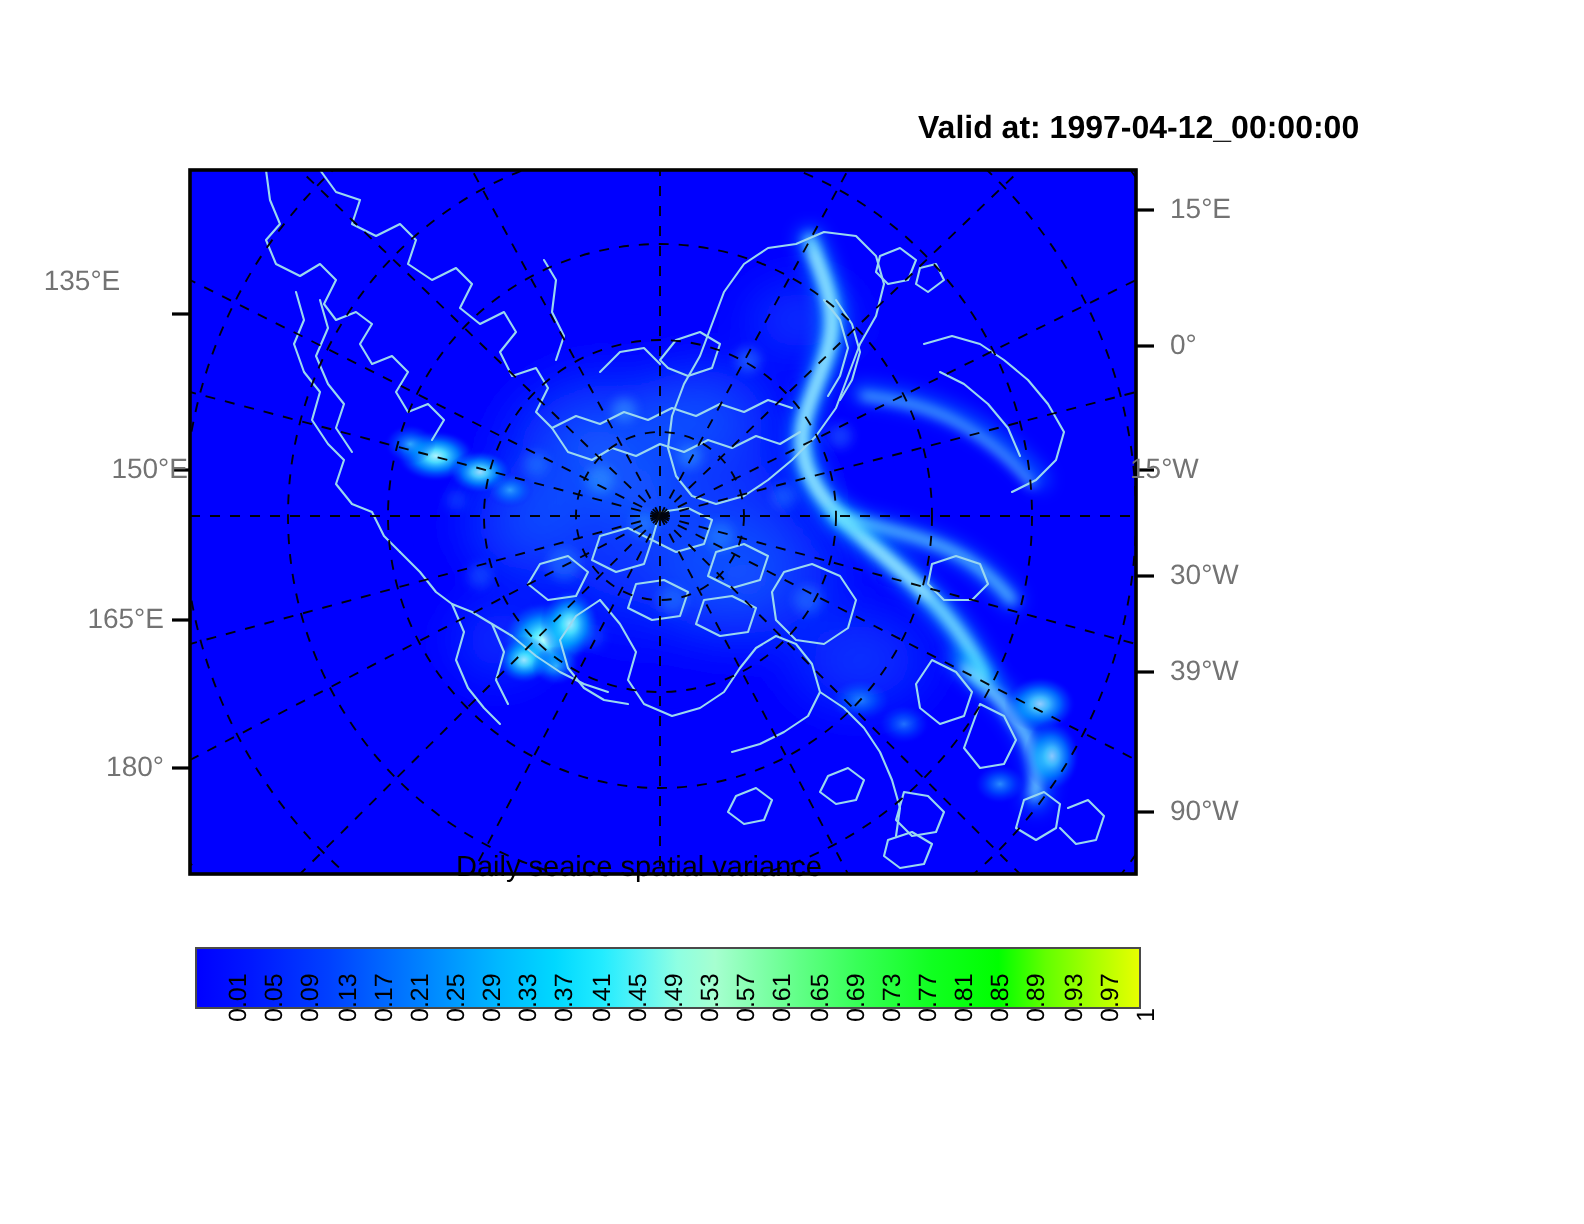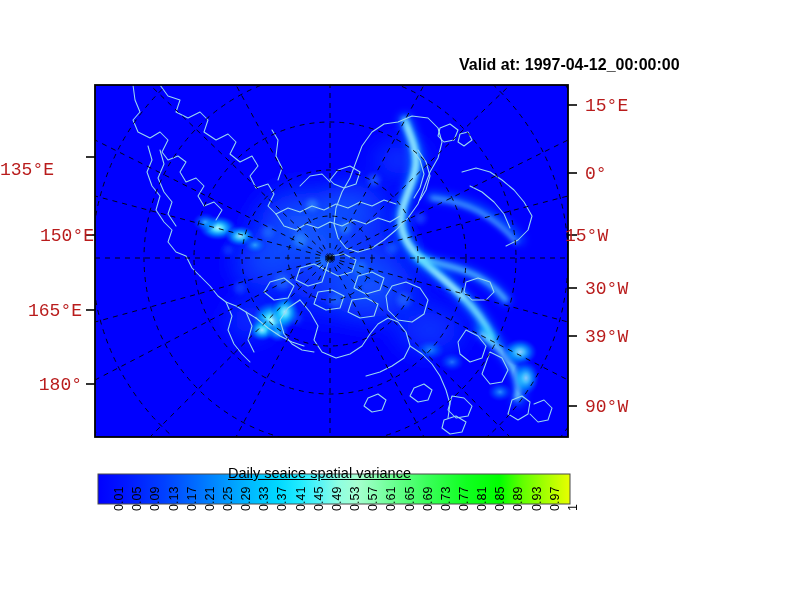--- a/index.html
+++ b/index.html
@@ -11,22 +11,22 @@
   #fig{position:absolute;left:0;top:0;width:792px;height:612px;}
 
   .ttl{
     position:absolute;
     font-family:"Liberation Sans", sans-serif;
     font-weight:bold;font-size:16px;color:#000;
     white-space:nowrap;
   }
   .axlab{
     position:absolute;
-    font-family:Liberation Mono, monospace;
-    font-size:18px;color:#b91c1c;white-space:nowrap;
+    font-family:Liberation Sans, sans-serif;
+    font-size:14px;color:#737373;white-space:nowrap;
   }
   .caption{
     position:absolute;
     font-family:"Liberation Sans", sans-serif;
     font-size:14.5px;color:#000;white-space:nowrap;
   }
   .cbtick{
     position:absolute;
     font-family:"Liberation Sans", sans-serif;
     font-size:12.5px;color:#000;white-space:nowrap;
@@ -308,24 +308,24 @@
     </g>
   </g>
 
   <g>
     <rect x="98" y="474" width="472" height="30" fill="url(#cbgrad)" stroke="#4a4a4a" stroke-width="1"></rect>
   </g>
 </svg>
 
 <div class="ttl" style="left:459px; top:56px;">Valid at: 1997-04-12_00:00:00</div>
 
-<div class="caption" style="left:228px; top:465px;text-decoration:underline;">Daily seaice spatial variance</div>
+<div class="caption" style="left:228px; top:426px;">Daily seaice spatial variance</div>
 
 <div id="leftlabels">
-    <div class="axlab" style="top: 160px; left: 0px; width: 82px; text-align: left;">135°E</div>
+    <div class="axlab" style="top: 132px; left: 0px; width: 82px; text-align: center;">135°E</div>
     <div class="axlab" style="top: 226px; left: 12px; width: 82px; text-align: right;">150°E</div>
     <div class="axlab" style="top: 301px; left: 0px; width: 82px; text-align: right;">165°E</div>
     <div class="axlab" style="top: 375px; left: 0px; width: 82px; text-align: right;">180°</div>
   </div>
 <div id="rightlabels">
     <div class="axlab" style="top: 96px; left: 585px;">15°E</div>
     <div class="axlab" style="top: 164px; left: 585px;">0°</div>
     <div class="axlab" style="top: 226px; left: 565px;">15°W</div>
     <div class="axlab" style="top: 279px; left: 585px;">30°W</div>
     <div class="axlab" style="top: 327px; left: 585px;">39°W</div>

